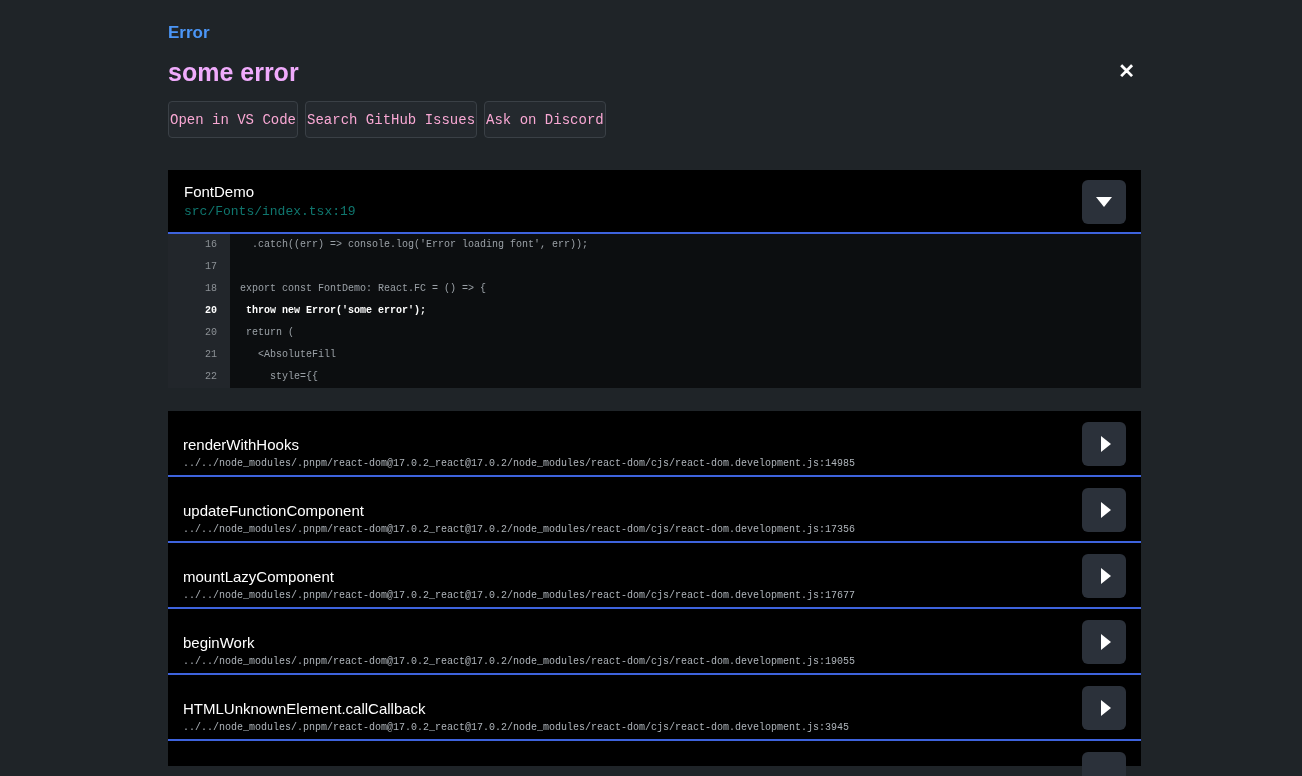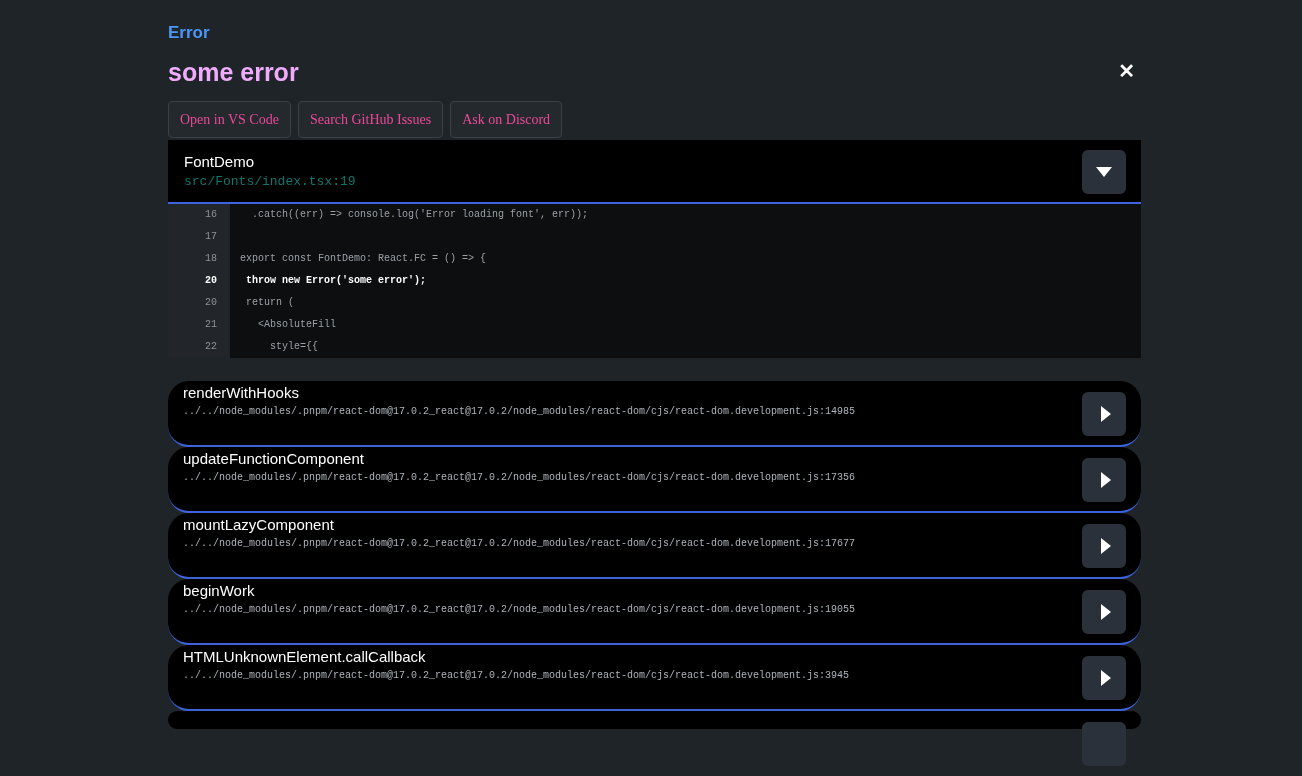--- a/index.html
+++ b/index.html
@@ -39,35 +39,35 @@
     font-weight:700;
     color:#f0abfc;
   }
   .actions {
     display:flex;
     gap:7px;
     margin-top:14px;
   }
   .action-btn {
     height:37px;
-    padding:0 11px;
+    padding:0 1px;
     background:#24292e;
     border:1px solid #3a4046;
     border-radius:4px;
-    color:#ec4899;
+    color:#f9a8d4;
     font-size:14px;
-    font-family:Liberation Serif, serif;
+    font-family:Liberation Mono, monospace;
     display:flex;
     align-items:center;
     cursor:pointer;
     white-space:nowrap;
   }
   
   .code-frame {
-    margin-top:2px;
+    margin-top:32px;
     width:973px;
   }
   .code-header {
     background:#000;
     height:64px;
     border-bottom:2px solid #3e63dd;
     position:relative;
     display:flex;
     flex-direction:column;
     justify-content:center;
@@ -132,22 +132,21 @@
   }
   .code-line.highlight { color:#fff; font-weight:700; }
   .code-line.highlight .gutter { color:#fff; font-weight:700; }
   
   .stack-list { margin-top:23px; }
   .stack-frame {
     background:#000;
     height:66px;
     border-bottom:2px solid #3e63dd;
     position:relative;
-    padding:3px 70px 0 15px;
-    border-radius:21px;
+    padding:25px 70px 0 15px;
   }
   .frame-name { font-size:15px; color:#fff; }
   .frame-path {
     margin-top:5px;
     font-family:"Liberation Mono", monospace;
     font-size:10px;
     color:#aeb4ba;
     white-space:nowrap;
     overflow:hidden;
   }

